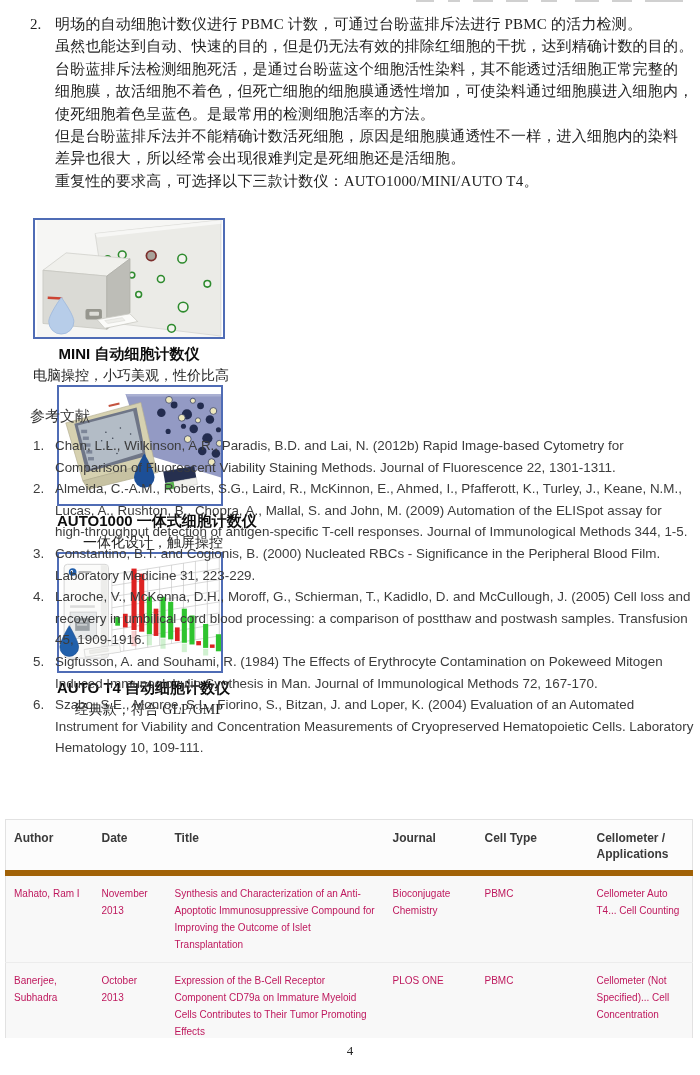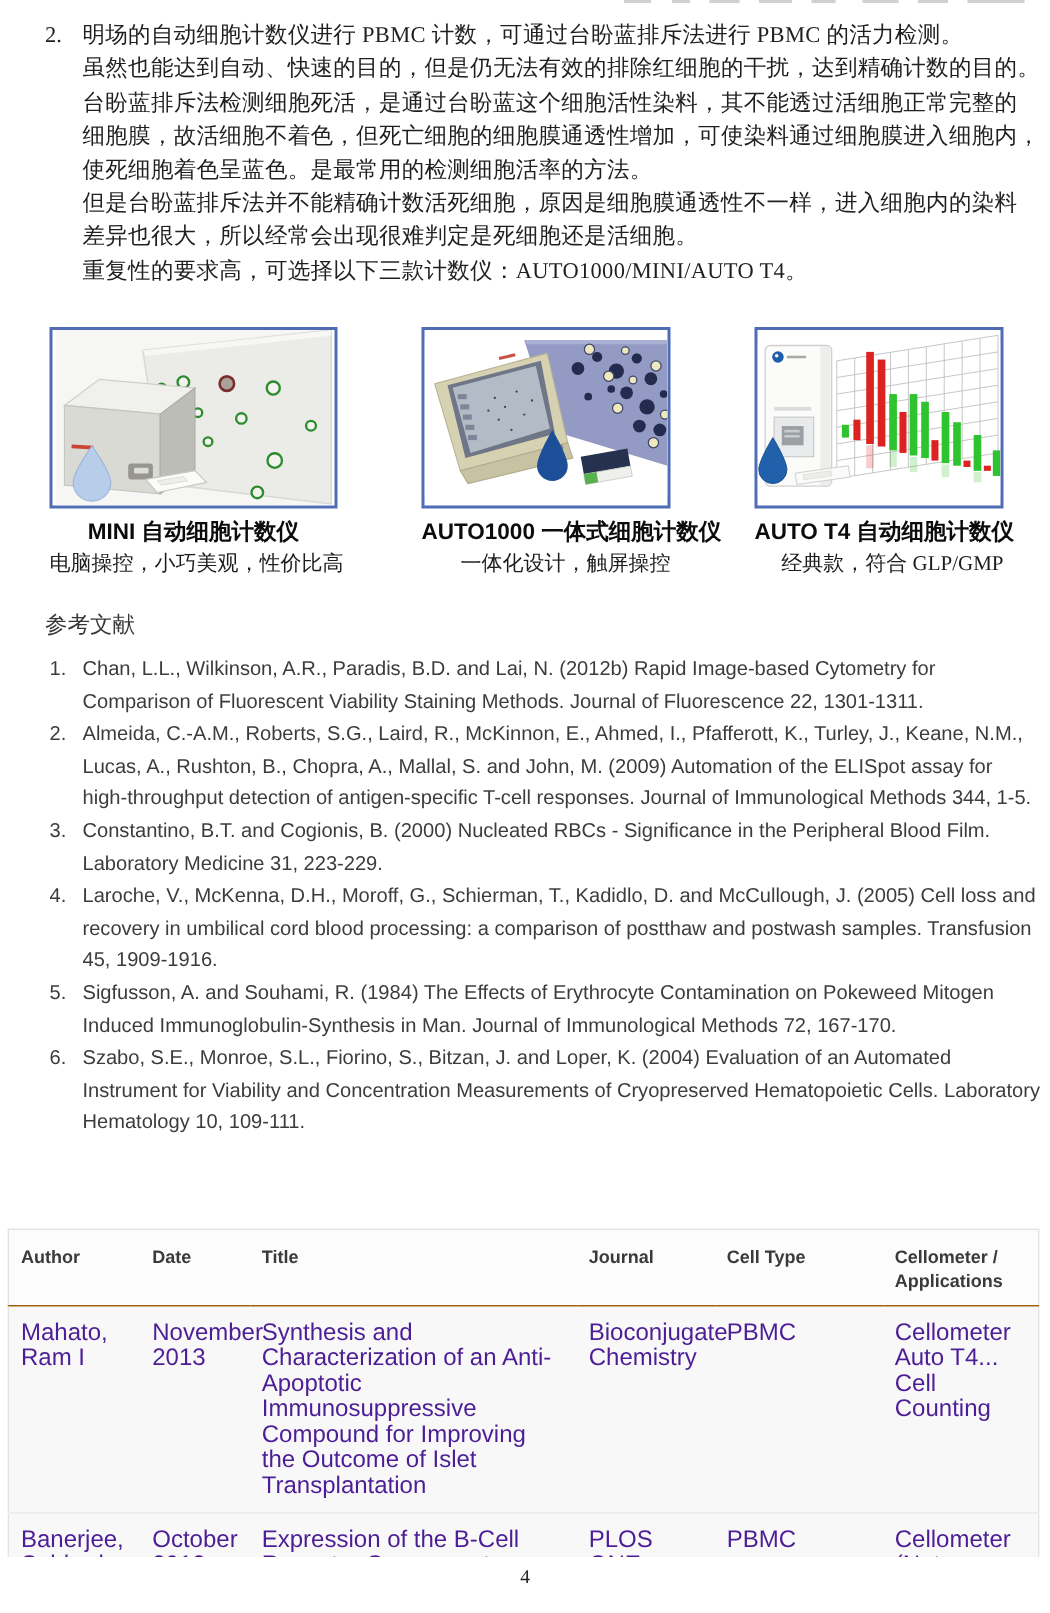--- a/index.html
+++ b/index.html
@@ -14,21 +14,21 @@
   .top-artifacts { position:absolute; top:0; left:0; width:100%; height:4px; }
   .top-artifacts span { position:absolute; top:0; height:2px; background:#a9a9a9; opacity:.55; }
 
   
   .para { position:absolute; top:13px; left:30px; width:664px; display:flex; }
   .para .marker { width:25px; font-size:15px; line-height:22.4px; }
   .para .lines { flex:1; }
   .para .line { font-size:15px; line-height:22.4px; white-space:nowrap; letter-spacing:.2px; }
 
   
-  .products { position:absolute; top:218px; left:33px; width:636px; display:flex; justify-content:space-between; }
+  .products { position:absolute; top:218px; left:33px; width:636px; display:flex; justify-content:space-between;flex-direction:column; }
   .figure { width:192px; }
   .figure.mid { width:190px;padding-left:24px; }
   .imgbox { width:100%; height:121px; border:2px solid #4f6cb5; background:#fff; overflow:hidden; }
   .imgbox svg { display:block; width:100%; height:100%; }
   .cap-title { margin-top:6px; text-align:center; font-family:"Liberation Sans","DejaVu Sans",sans-serif;
     font-weight:bold; font-size:15px; color:#0c0c0c; white-space:nowrap; }
   .cap-sub { margin-top:3px; text-align:right; font-size:14px; color:#1d1d1d; white-space:nowrap; }
 
   
   .refs { position:absolute; top:407px; left:30px; width:664px;
@@ -42,22 +42,22 @@
   
   .sec5 { position:absolute; top:786px; left:33px; font-size:15.5px; color:#2d2d2d;
     font-weight:normal; letter-spacing:1px; }
 
   
   .tablewrap { position:absolute; top:819px; left:5px; width:688px; height:219px; overflow:hidden; }
   table.pubs { width:100%; border-collapse:collapse; background:#f8f8f8; border:1px solid #e2e2e2;
     font-family:"Liberation Sans","DejaVu Sans",sans-serif; table-layout:fixed; }
   table.pubs th { background:#fcfcfc; text-align:left; vertical-align:top; font-weight:bold;
     color:#3a3a3a; font-size:12px; line-height:16px; padding:10px 8px 8px 8px;
-    border-bottom:1px solid #a16207; }
-  table.pubs td { vertical-align:top; font-size:16px; line-height:17px; color:#4c1d95;
+    border-bottom:6px solid #a16207; }
+  table.pubs td { vertical-align:top; font-size:10px; line-height:17px; color:#be185d;
     padding:9px 8px; border-top:1px solid #ececec; }
   table.pubs tr.r1 td { border-top:none; }
 
   .pagenum { position:absolute; top:1043px; left:0; width:100%; text-align:center;
     font-size:13px; color:#262626; }
 </style>
 </head>
 <body>
 
 <div class="page">

